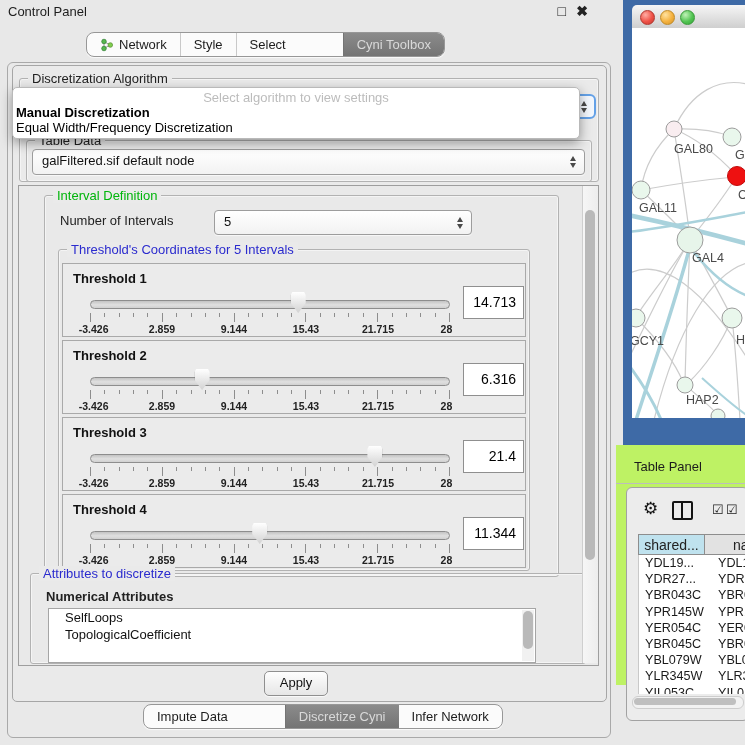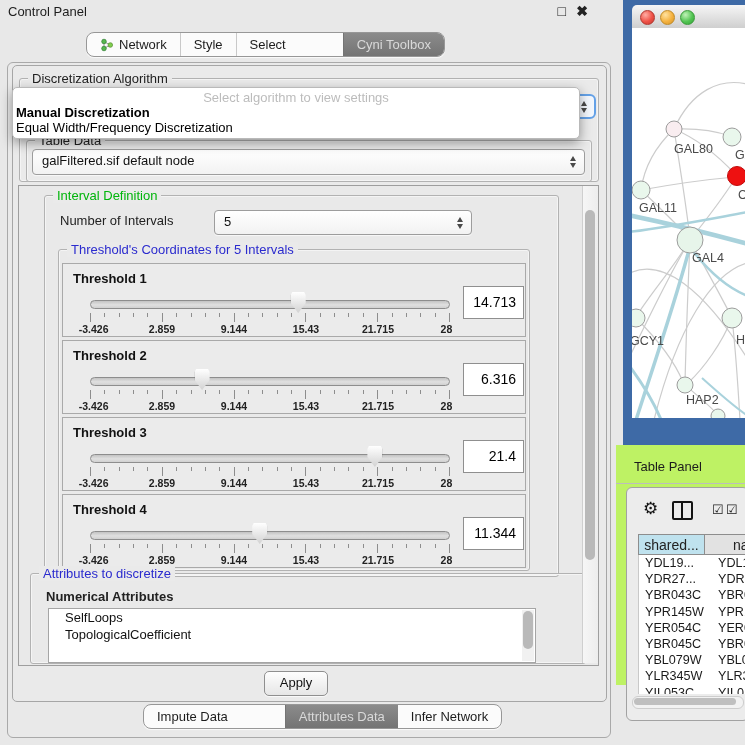--- a/index.html
+++ b/index.html
@@ -417,21 +417,21 @@
       </div>
     </div>
 
     <div class="abs" id="apply-btn">Apply</div>
 
     <div class="abs segbar" id="cp-bottom-tabs">
       <div class="seg">
           <span>Impute Data</span>
         </div>
       <div class="seg selected">
-          <span>Attributes Data</span>
+          <span>Discretize Cyni</span>
         </div>
       <div class="seg">
           <span>Infer Network</span>
         </div>
     </div>
   </div>
 
   <div class="abs" id="network-window">
     <div class="abs" id="net-titlebar">
       <span class="light" id="light-red"></span>

